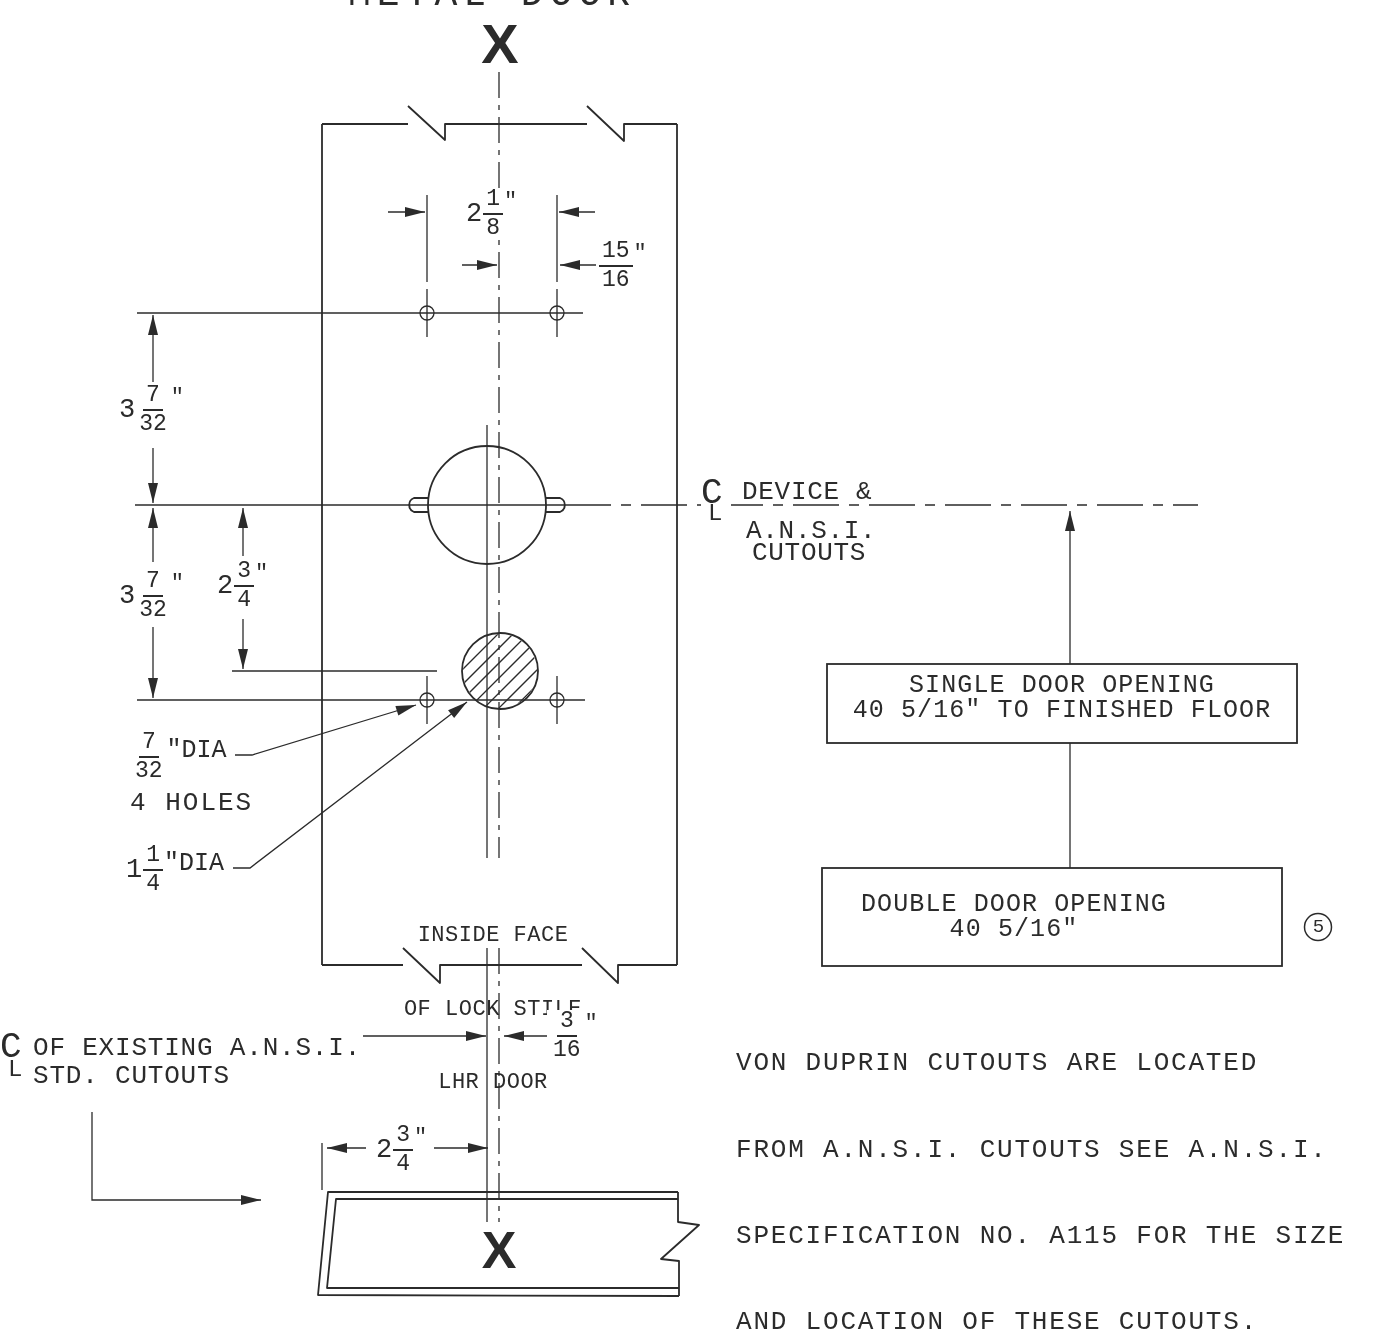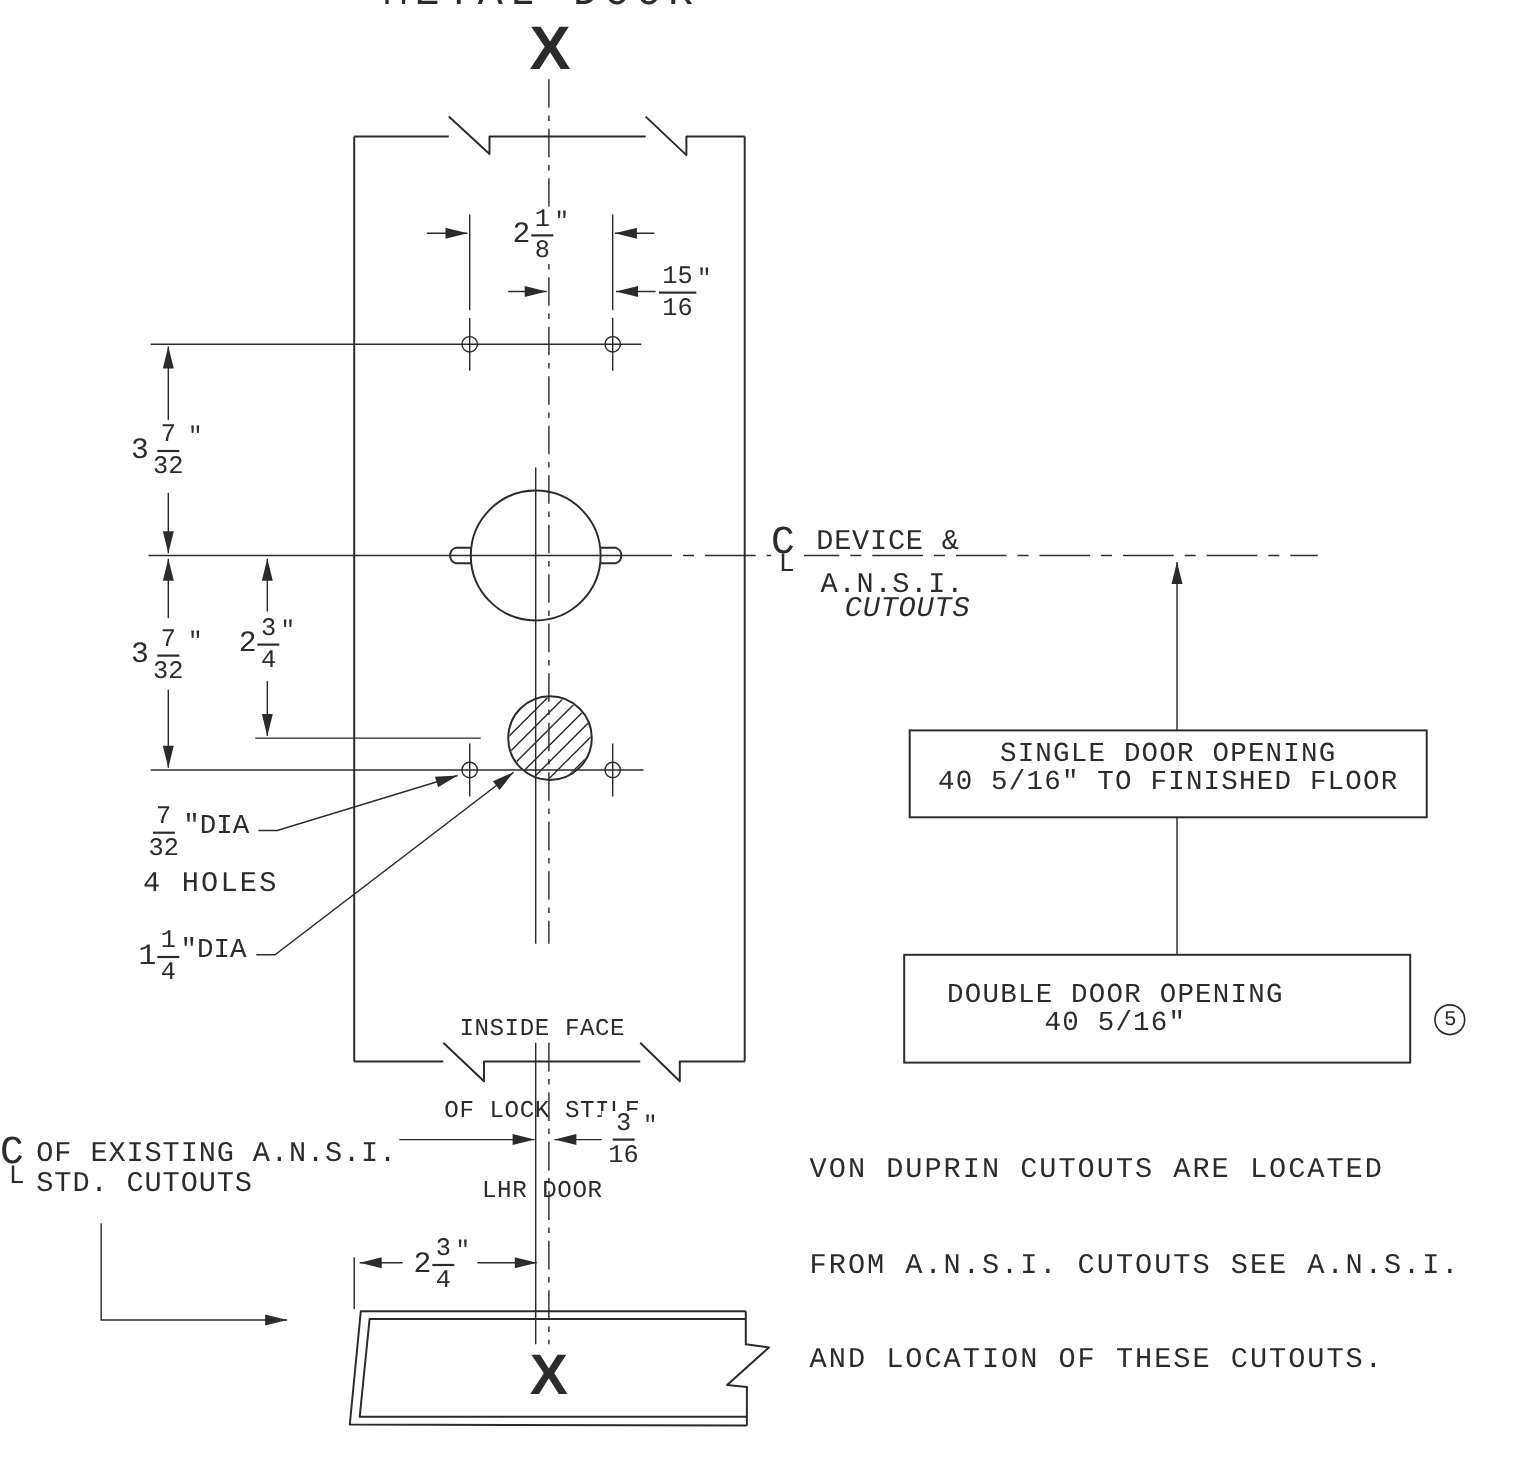--- a/index.html
+++ b/index.html
@@ -133,37 +133,38 @@
   <div class="txt xmark" style="left:470px;top:16px;width:60px;text-align:center;font-size:56px;line-height:56px;">X</div>
   <div class="txt xmark" style="left:469px;top:1224px;width:60px;text-align:center;font-size:52px;line-height:52px;">X</div>
 
 
   <div class="clsym" style="left:701px;top:476px;height:52px;">
     <span class="c" style="left:0;top:0;">C</span>
     <span class="l" style="left:7px;top:26px;">L</span>
   </div>
   <div class="txt" style="left:742px;top:477px;font-size:26px;letter-spacing:0.7px;">DEVICE &amp;</div>
   <div class="txt" style="left:746px;top:516px;font-size:26px;letter-spacing:0.7px;">A.N.S.I.</div>
-  <div class="txt" style="left:768px;top:538px;font-size:26px;letter-spacing:0.7px;font-style:italic;">CUTOUTS</div>
+  <div class="txt" style="left:752px;top:538px;font-size:26px;letter-spacing:0.7px;">CUTOUTS</div>
 
   <div class="txt boxtxt" style="left:827px;top:664px;width:470px;height:68px;">
     <div>SINGLE DOOR OPENING</div>
     <div>40 5/16" TO FINISHED FLOOR</div>
   </div>
 
   <div class="txt boxtxt" style="left:822px;top:868px;width:384px;height:98px;">
     <div>DOUBLE DOOR OPENING</div>
     <div>40 5/16"</div>
   </div>
 
   <div class="txt balloon" style="left:1305px;top:913px;width:27px;height:28px;">5</div>
 
   <div class="txt c26 vd-block" style="left:736px;top:992px;">
     <div>VON DUPRIN CUTOUTS ARE LOCATED</div>
     <div>FROM A.N.S.I. CUTOUTS SEE A.N.S.I.</div>
+    <div>SPECIFICATION NO. A115 FOR THE SIZE</div>
     <div>AND LOCATION OF THESE CUTOUTS.</div>
   </div>
 
   <div class="txt inside-face" style="left:393px;top:875px;width:200px;">
     <div>INSIDE FACE</div>
     <div>OF LOCK STILE</div>
     <div>LHR DOOR</div>
   </div>
 
   <div class="clsym" style="left:0;top:1030px;height:54px;background:transparent;">

